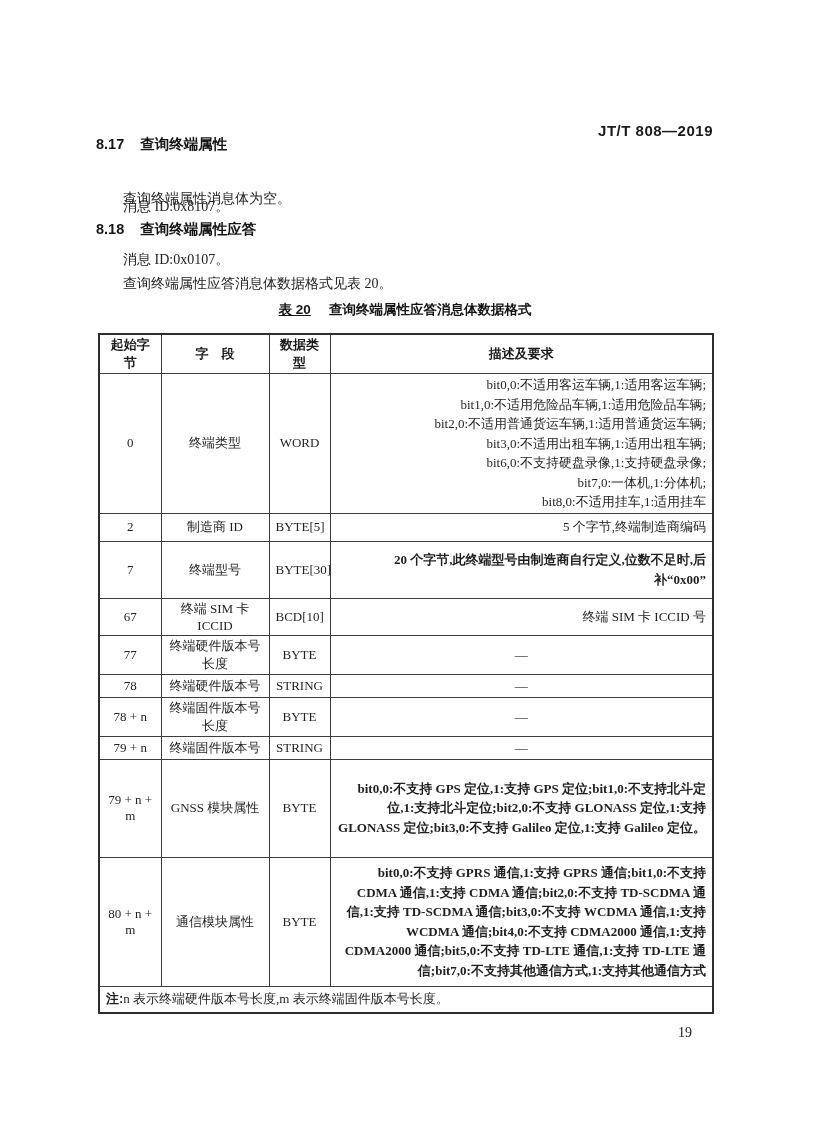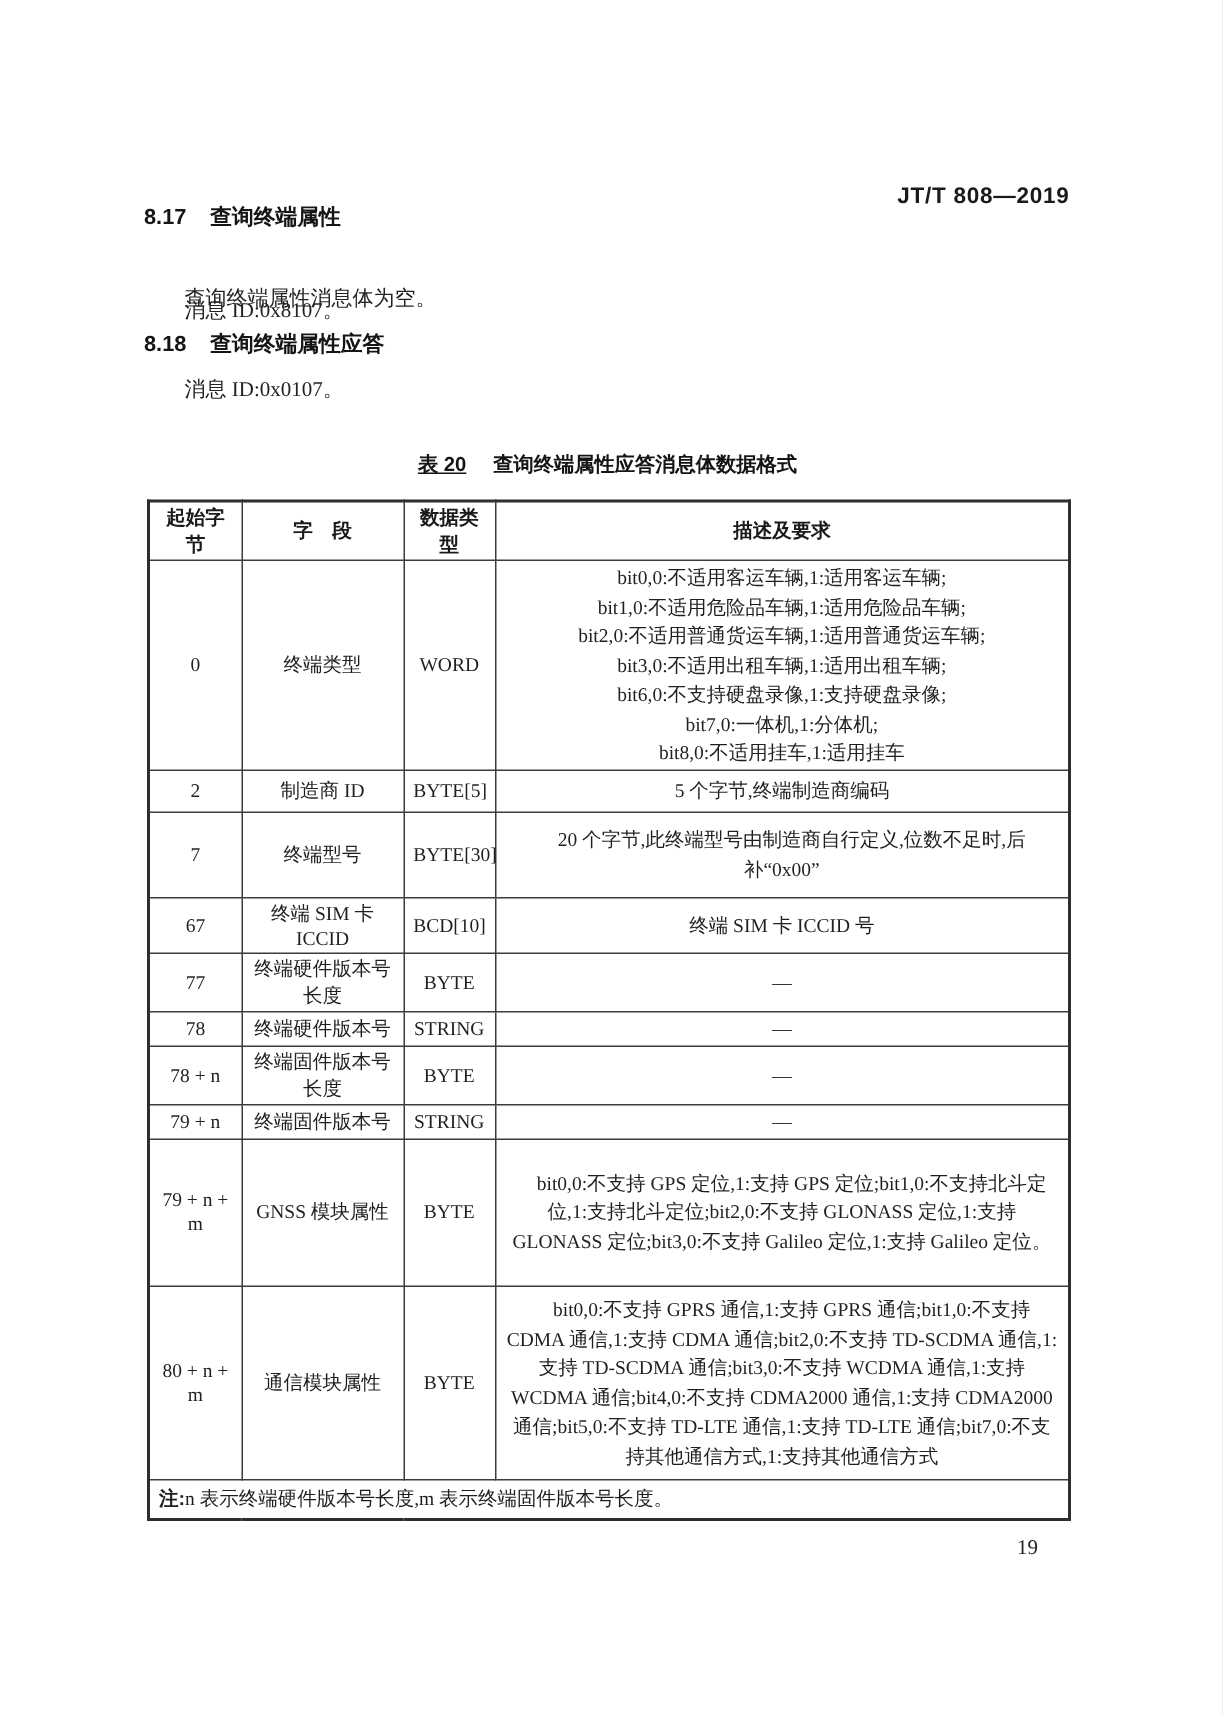--- a/index.html
+++ b/index.html
@@ -76,27 +76,27 @@
   }
   .data-table th {
     font-family: "Liberation Sans", "DejaVu Sans", sans-serif;
     font-weight: 600;
     font-size: 13px;
     text-align: center;
     color: #1a1a1a;
   }
   .c-start, .c-field, .c-type { text-align: center; }
   .c-desc {
-    text-align: center;
+    text-align: right;
     padding-left: 12px;
     padding-right: 10px;
     white-space: pre-line;
     line-height: 19.5px;
   }
-  .c-desc.ind { text-indent: 1em; }
+  .c-desc.ind { text-indent: 1em; font-weight: bold; }
   .c-desc.dash { text-align: center; text-indent: 0; }
   tr.rh-hdr { height: 27px; }
   tr.rh0  { height: 138px; }
   tr.rh1  { height: 28px; }
   tr.rh2  { height: 57px; }
   tr.rh3  { height: 63px; }
   tr.rhs  { height: 23px; }
   tr.rh9  { height: 98px; }
   tr.rh10 { height: 129px; }
   tr.rhn  { height: 27px; }
@@ -127,20 +127,21 @@
   <div class="sec-heading sec-817">
     <span class="sec-num">8.17</span><span class="sec-title">查询终端属性</span>
   </div>
   <p class="body-para p1">消息 ID:0x8107。</p>
   <p class="body-para p2">查询终端属性消息体为空。</p>
 
   <div class="sec-heading sec-818">
     <span class="sec-num">8.18</span><span class="sec-title">查询终端属性应答</span>
   </div>
   <p class="body-para p3">消息 ID:0x0107。</p>
+  <p class="body-para p4">查询终端属性应答消息体数据格式见表 20。</p>
 
   <div class="tbl-caption">
     <span class="cap-label">表 20</span><span class="cap-title">查询终端属性应答消息体数据格式</span>
   </div>
 
   <table class="data-table">
     <colgroup>
       <col style="width:62px">
         <col style="width:108px">
         <col style="width:61px">

